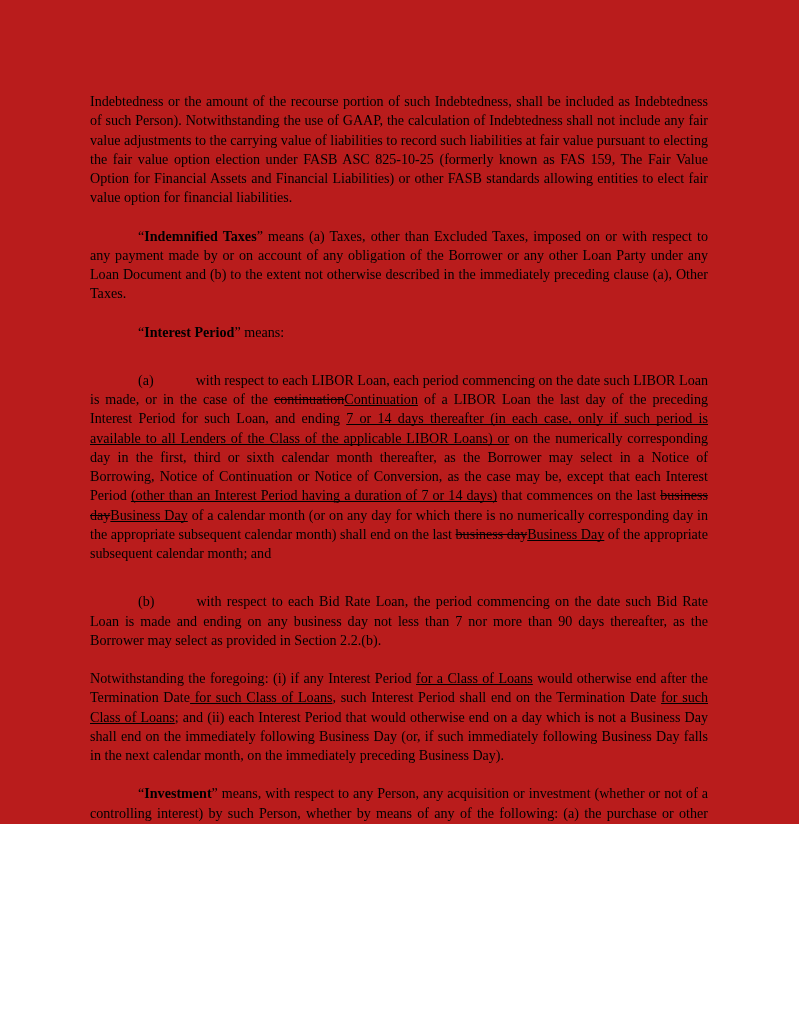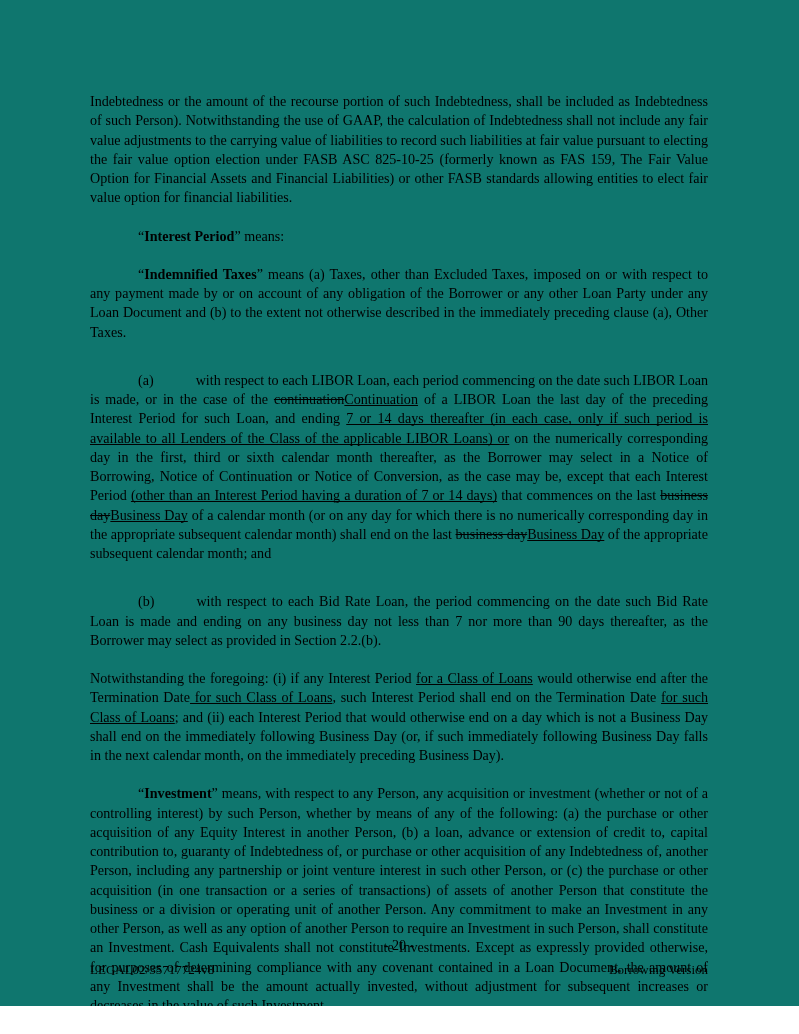--- a/index.html
+++ b/index.html
@@ -3,22 +3,22 @@
 <meta charset="utf-8">
 <style>
   html, body {
     margin: 0;
     padding: 0;
     background: #ffffff;
   }
   .page {
     position: relative;
     width: 799px;
-    height: 1006px;
-    background: #0f766e;
+    height: 824px;
+    background: #b91c1c;
     box-sizing: border-box;
     font-family: "Liberation Serif", "DejaVu Serif", serif;
     color: #000000;
     overflow: hidden;
   }
   .content {
     position: absolute;
     left: 90px;
     top: 92px;
     width: 618px;
@@ -85,25 +85,25 @@
 
 <div class="page">
 
   <div class="content">
 
     <p class="block">
       <span>Indebtedness or the amount of the recourse portion of such Indebtedness, shall be included as Indebtedness of such Person).  Notwithstanding the use of GAAP, the calculation of Indebtedness shall not include any fair value adjustments to the carrying value of liabilities to record such liabilities at fair value pursuant to electing the fair value option election under FASB ASC 825-10-25 (formerly known as FAS 159, The Fair Value Option for Financial Assets and Financial Liabilities) or other FASB standards allowing entities to elect fair value option for financial liabilities.</span>
     </p>
 
     <p class="block indent-def">
-      <span>“</span><b>Interest Period</b><span>”</span><span> means:</span>
+      <span>“</span><b>Indemnified Taxes</b><span>”</span><span> means (a) Taxes, other than Excluded Taxes, imposed on or with respect to any payment made by or on account of any obligation of the Borrower or any other Loan Party under any Loan Document and (b) to the extent not otherwise described in the immediately preceding clause (a), Other Taxes.</span>
     </p>
 
     <p class="block indent-def">
-      <span>“</span><b>Indemnified Taxes</b><span>”</span><span> means (a) Taxes, other than Excluded Taxes, imposed on or with respect to any payment made by or on account of any obligation of the Borrower or any other Loan Party under any Loan Document and (b) to the extent not otherwise described in the immediately preceding clause (a), Other Taxes.</span>
+      <span>“</span><b>Interest Period</b><span>”</span><span> means:</span>
     </p>
 
     <p class="block indent-sub">
       <span>(a)</span><span class="tabgap"></span><span>with respect to each LIBOR Loan, each period commencing on the date such LIBOR Loan is made, or in the case of the </span><span class="del">continuation</span><span class="ins">Continuation</span><span> of a LIBOR Loan the last day of the preceding Interest Period for such Loan, and ending </span><span class="ins">7 or 14 days thereafter (in each case, only if such period is available to all Lenders of the Class of the applicable LIBOR Loans) or</span><span> on the numerically corresponding day in the first, third or sixth calendar month thereafter, as the Borrower may select in a Notice of Borrowing, Notice of Continuation or Notice of Conversion, as the case may be, except that each Interest Period </span><span class="ins">(other than an Interest Period having a duration of 7 or 14 days)</span><span> that commences on the last </span><span class="del">business day</span><span class="ins">Business Day</span><span> of a calendar month (or on any day for which there is no numerically corresponding day in the appropriate subsequent calendar month) shall end on the last </span><span class="del">business day</span><span class="ins">Business Day</span><span> of the appropriate subsequent calendar month; and</span>
     </p>
 
     <p class="block indent-sub">
       <span>(b)</span><span class="tabgap"></span><span>with respect to each Bid Rate Loan, the period commencing on the date such Bid Rate Loan is made and ending on any business day not less than 7 nor more than 90 days thereafter, as the Borrower may select as provided in Section 2.2.(b).</span>
     </p>
 

